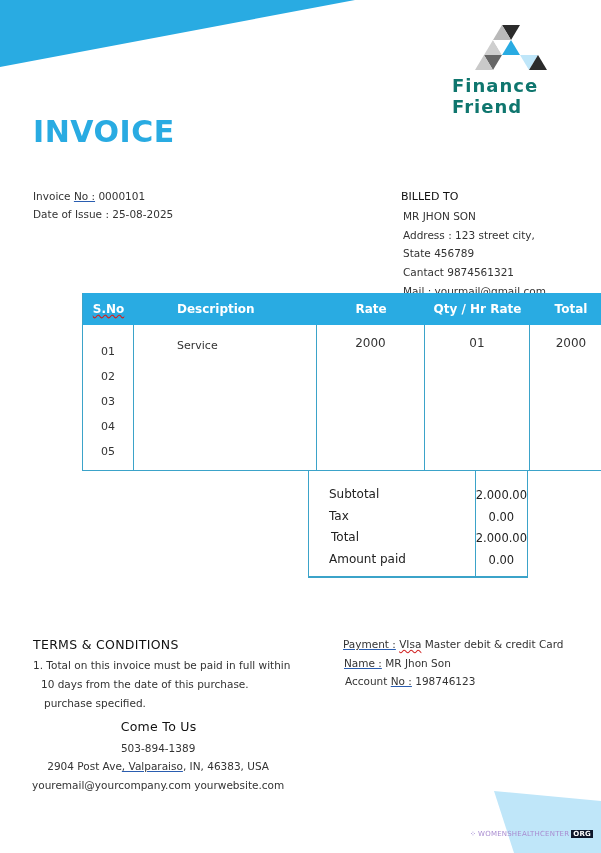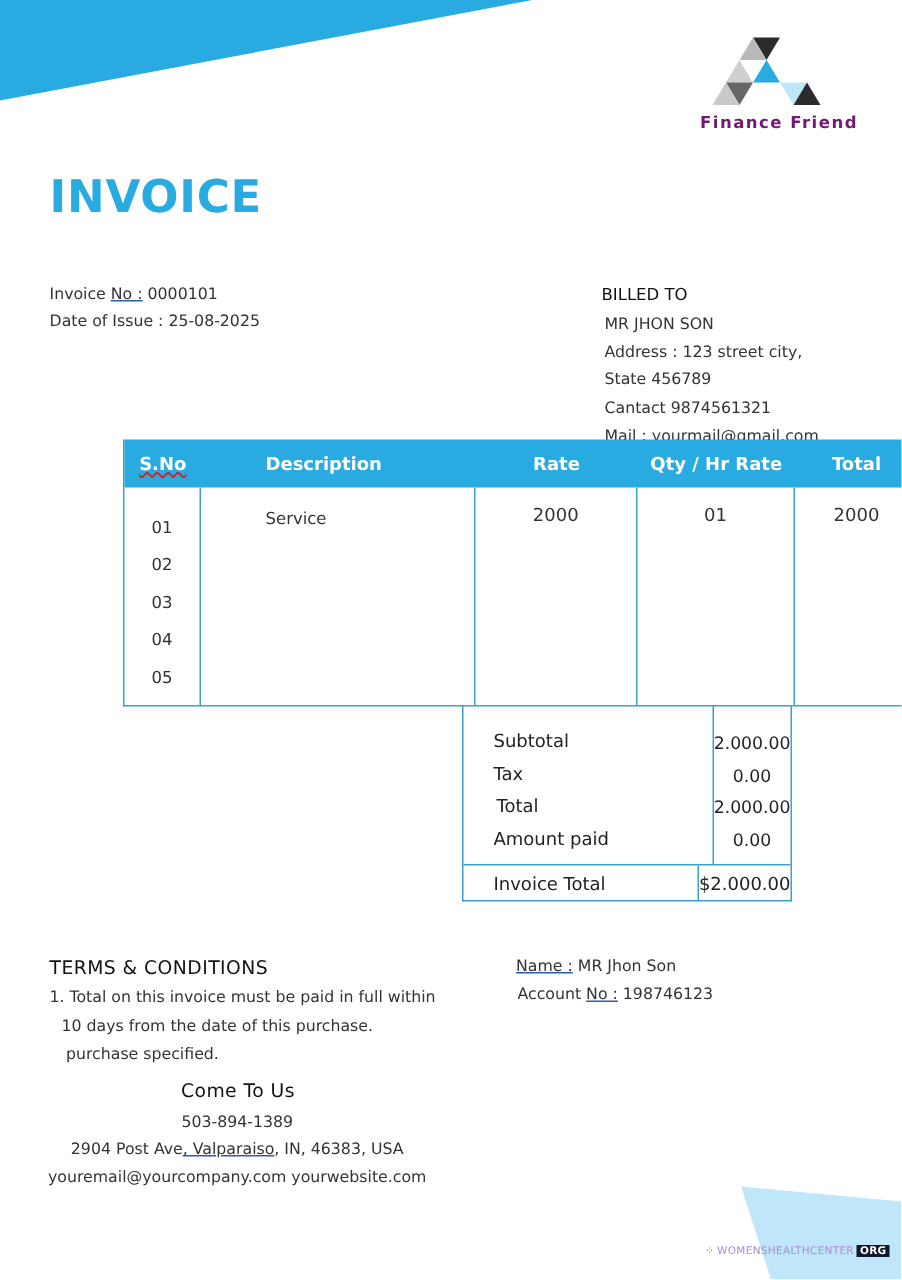--- a/index.html
+++ b/index.html
@@ -2,21 +2,21 @@
 <html><head>
 <meta charset="utf-8">
 <style>
   html, body { margin: 0; padding: 0; }
   body { width: 601px; height: 853px; position: relative; background: #ffffff; overflow: hidden;
          font-family: "DejaVu Sans", sans-serif; color: #222; }
   .abs { position: absolute; }
   .top-band { left: 0; top: 0; width: 601px; height: 70px; }
   .bottom-band { left: 470px; top: 780px; width: 131px; height: 73px; }
   .logo { left: 468px; top: 22px; width: 88px; height: 50px; }
-  .brand { left: 452px; top: 75px; width: 120px; text-align: right; font-size: 11px; font-weight: bold; letter-spacing: 1px; color: #701a75; }
+  .brand { left: 452px; top: 75px; width: 120px; text-align: left; font-size: 18px; font-weight: bold; letter-spacing: 1px; color: #0f766e; }
   .title { left: 33px; top: 114px; font-size: 30px; font-weight: bold; color: #29abe2; letter-spacing: 0.5px; }
   .meta { left: 33px; top: 187px; font-size: 10.5px; line-height: 18px; color: #333; }
   .u { text-decoration: underline; text-decoration-color: #2a5db0; }
   .u-red { text-decoration: underline wavy #d02020; }
   .billed { left: 401px; top: 164px; font-size: 10.5px; line-height: 18.8px; color: #333; margin-top: 24px; }
   .billed .hd { color: #111; font-size: 11px; }
   .table { left: 34px; top: 293px; width: 531px; border: 1px solid #3ba3c9; border-top: none; box-sizing: border-box; margin-left: 48px; }
   .thead { display: flex; height: 32px; background: #29abe2; color: #fff; font-weight: bold; font-size: 12px; align-items: center; }
   .thead div, .tbody > div { box-sizing: border-box; }
   .c1 { width: 51px; } .c2 { width: 183px; } .c3 { width: 108px; } .c4 { width: 105px; } .c5 { flex: 1; }
@@ -116,34 +116,33 @@
       <div style="padding-left:2px">Total</div>
       <div>Amount paid</div>
     </div>
     <div class="sum-values">
       <div>2.000.00</div>
       <div>0.00</div>
       <div>2.000.00</div>
       <div>0.00</div>
     </div>
   </div>
-  <div class="sum-total">
-    <div class="l">Invoice Total</div>
-    <div class="v">$2.000.00</div>
-  </div>
 </div>
 
 <div class="abs terms">
   <div class="sec-hd">TERMS &amp; CONDITIONS</div>
   <div>1. Total on this invoice must be paid in full within</div>
   <div class="indent1">10 days from the date of this purchase.</div>
   <div class="indent2">purchase specified.</div>
 </div>
 
 <div class="abs payment">
+  <div>
+    <span class="u">Payment :</span> <span class="u-red">VIsa</span><span> Master debit &amp; credit Card</span>
+  </div>
   <div style="padding-left:1px">
     <span class="u">Name :</span><span> MR Jhon Son</span>
   </div>
   <div style="padding-left:2px">
     <span>Account </span><span class="u">No :</span><span> 198746123</span>
   </div>
 </div>
 
 <div class="abs contact">
   <div class="sec-hd" style="margin-left:1px">Come To Us</div>

